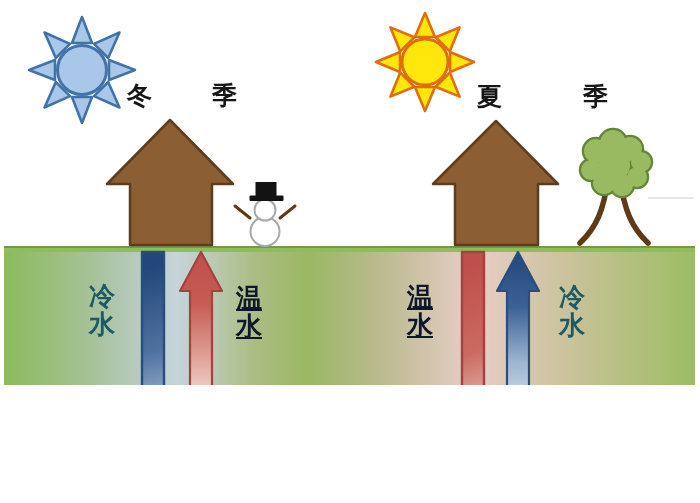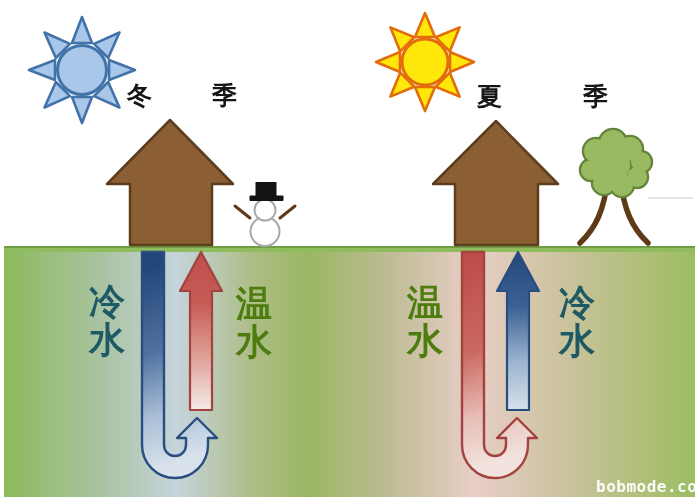--- a/index.html
+++ b/index.html
@@ -1,17 +1,17 @@
 <!DOCTYPE html>
 <html><head>
 <meta charset="utf-8">
 <style>
   html,body{margin:0;padding:0;background:#ffffff;}
   .stage{
-    position:relative;width:700px;height:503px;overflow:hidden;
+    position:relative;width:700px;height:385px;overflow:hidden;
     background:#ffffff;
     font-family:"Liberation Sans","DejaVu Sans",sans-serif;
   }
   
   .ground{
     position:absolute;left:4px;top:246px;width:691px;height:251px;
     background:linear-gradient(90deg,
       #8cba5c 0%, #a9c3a0 14%, #c6d4dc 25%, #adbd85 36%, #9ab763 44%,
       #bcbb92 55%, #e8cec7 68%, #c9c29a 82%, #9cbd62 100%);
   }
@@ -25,25 +25,25 @@
   svg.art{position:absolute;left:0;top:0;}
   
   .season-label{
     position:absolute;font-size:25px;font-weight:bold;color:#161616;
     white-space:nowrap;line-height:1;
   }
   .season-label.winter{left:127px;top:83px;letter-spacing:60px;}
   .season-label.summer{left:477px;top:84px;letter-spacing:81px;}
   
   .water-label{
-    position:absolute;width:1.1em;font-size:36px;font-weight:bold;
+    position:absolute;width:1.1em;font-size:26px;font-weight:bold;
     line-height:1.06;word-break:break-all;letter-spacing:0;
   }
   .water-label.cold{color:#1d5a66;}
-  .water-label.warm{color:#4d7c0f;}
+  .water-label.warm{color:#0f172a;text-decoration:underline;}
   .water-label.w-cold{left:89px;top:283px;}
   .water-label.w-warm{left:236px;top:285px;}
   .water-label.s-warm{left:407px;top:284px;}
   .water-label.s-cold{left:559px;top:284px;}
   
   .watermark{
     position:absolute;left:596px;top:477px;
     font-family:"DejaVu Sans Mono","Liberation Mono",monospace;
     font-size:16px;font-weight:bold;color:rgba(255,255,255,0.95);
     letter-spacing:0.5px;

